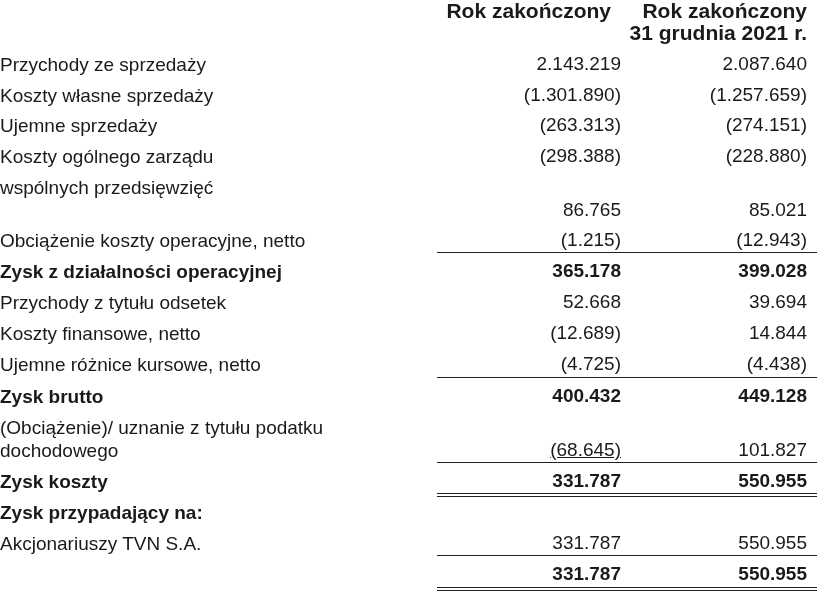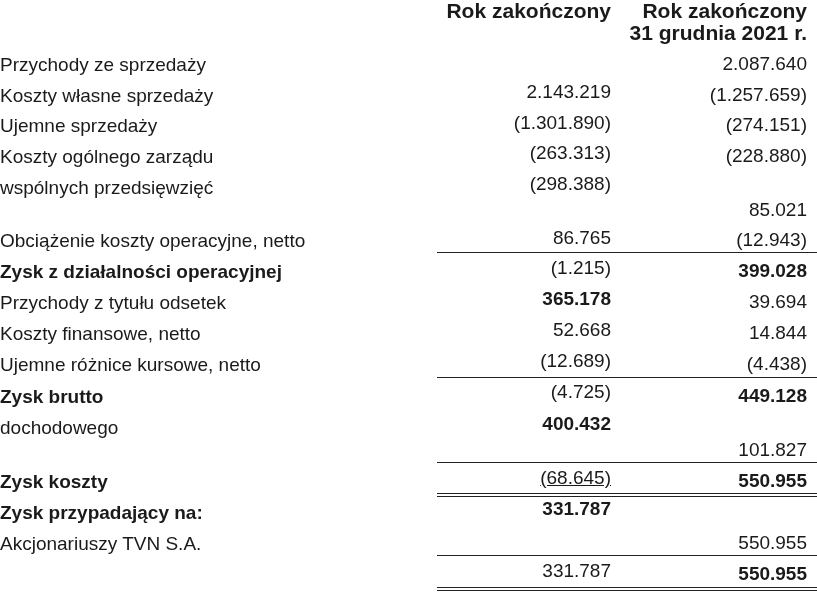--- a/index.html
+++ b/index.html
@@ -35,21 +35,21 @@
       position: absolute;
       left: 0;
       width: 430px;
       line-height: 23px;
     }
     .v1, .v2 {
       position: absolute;
       text-align: right;
       white-space: nowrap;
     }
-    .v1 { left: 430px; width: 181px; margin-top: 28px; }
+    .v1 { left: 440px; width: 181px; }
     .v2 { left: 612px; width: 195px; }
     .bold { font-weight: bold; }
     .rule {
       position: absolute;
       left: 437px;
       right: 0;
       height: 0;
       border-top: 1.5px solid #222;
     }
     .rule.double {
@@ -138,20 +138,21 @@
   <div class="rule" style="top:377px;"></div>
 
   <div class="row bold" style="top:385px;">
     <span class="label">Zysk brutto</span>
     <span class="v1 np">400.432</span>
     <span class="v2 np">449.128</span>
   </div>
 
   <div class="row" style="top:416px;">
     <span class="label">
+      <div>(Obciążenie)/ uznanie z tytułu podatku</div>
       <div>dochodowego</div>
     </span>
     <span class="v1" style="top:23px;text-decoration:underline;">(68.645)</span>
     <span class="v2 np" style="top:23px;">101.827</span>
   </div>
   <div class="rule" style="top:462px;"></div>
 
   <div class="row bold" style="top:470px;">
     <span class="label">Zysk koszty</span>
     <span class="v1 np">331.787</span>

